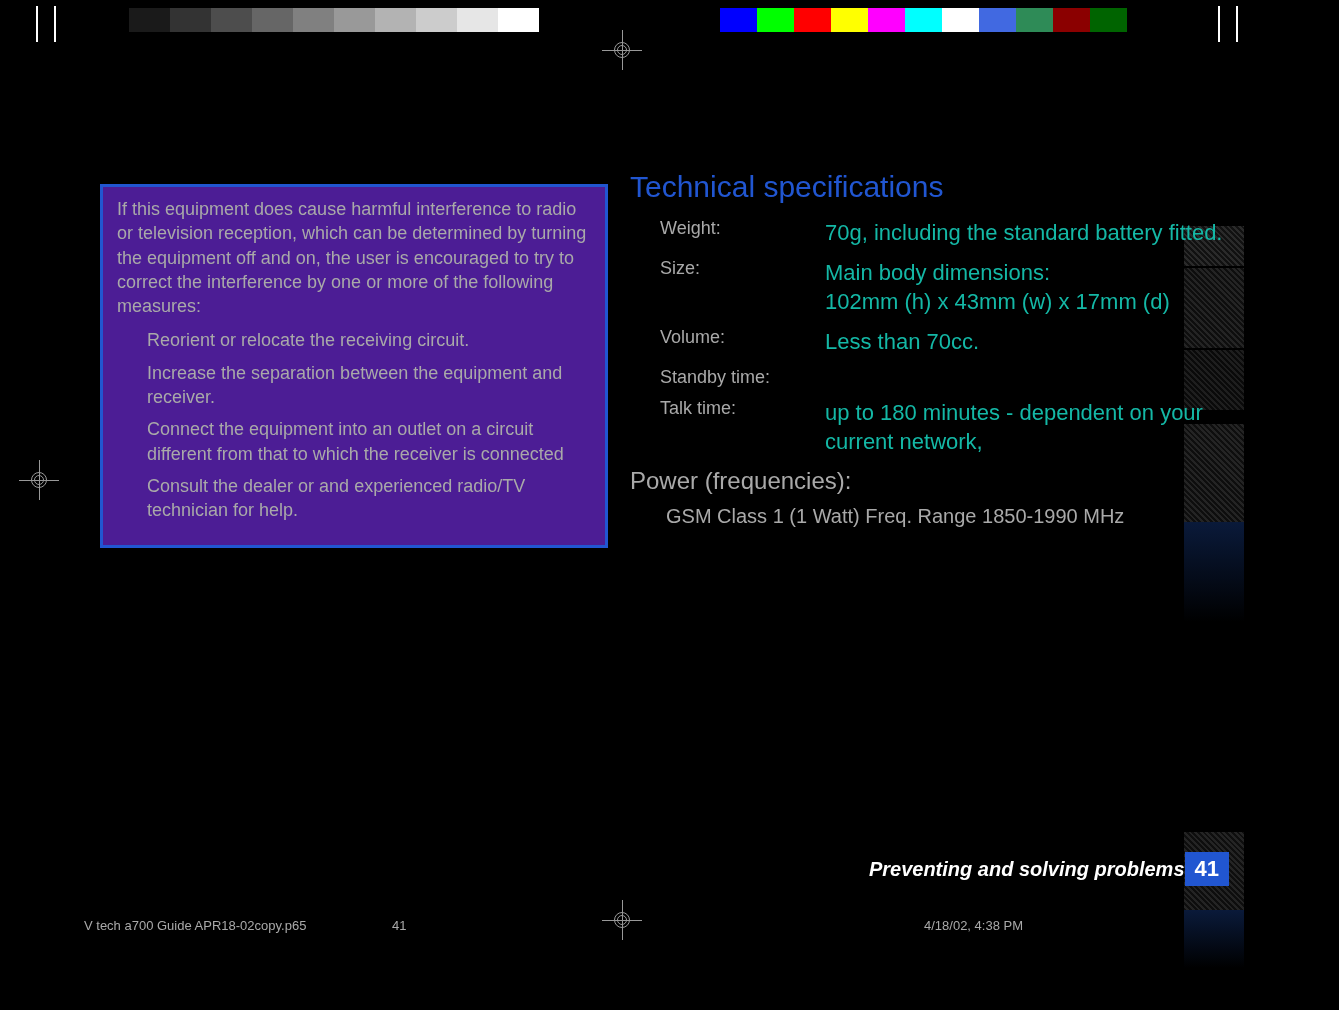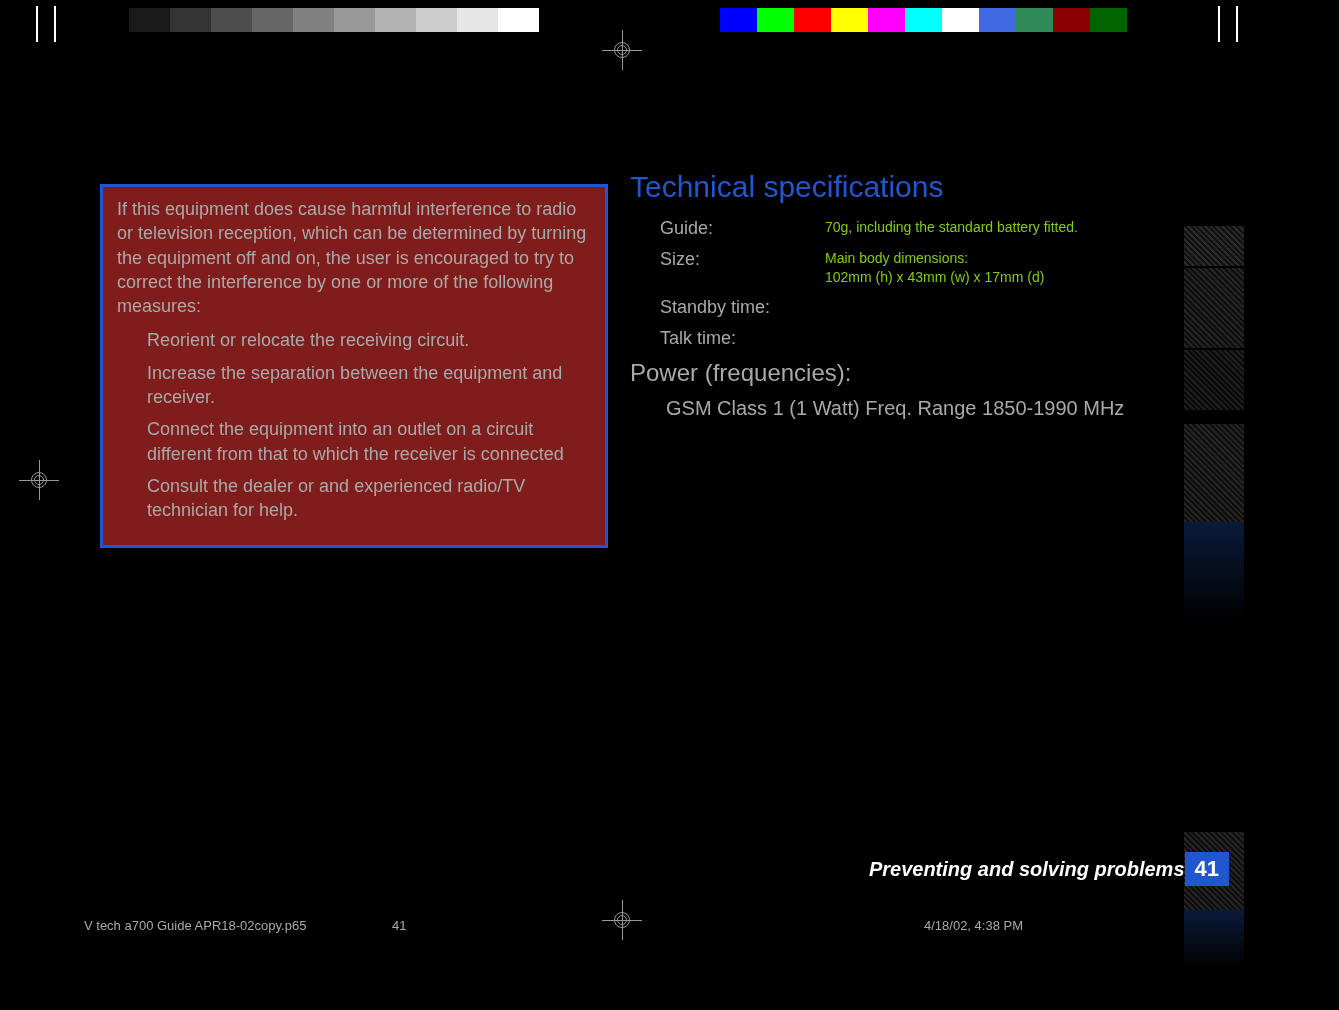--- a/index.html
+++ b/index.html
@@ -38,33 +38,33 @@
   .patch4 { top:424px; height:100px; background: repeating-linear-gradient(45deg,#0e0e0e,#0e0e0e 2px,#242424 2px,#242424 4px); }
   .patch5 { top:522px; height:100px; background: linear-gradient(#0a1a3a,#000); }
   .patch6 { top:832px; height:78px; background: repeating-linear-gradient(45deg,#0e0e0e,#0e0e0e 2px,#242424 2px,#242424 4px); }
   .patch7 { top:910px; height:58px; background: linear-gradient(#0a1a3a,#000); }
 
   
   .page { position:absolute; top:170px; left:100px; width:1130px; }
 
   .leftbox {
     position:absolute; top:14px; left:0; width:508px;
-    border:3px solid #2156d1; background:#7f1d1d; padding:10px 14px 14px 14px;
+    border:3px solid #2156d1; background:#4c1d95; padding:10px 14px 14px 14px;
   }
   .leftbox p { color:#a9a9a9; font-size:18px; line-height:1.35; }
   .leftbox .intro { margin-bottom:10px; }
   .leftbox ul { list-style:none; padding-left:30px; }
   .leftbox li { color:#a9a9a9; font-size:18px; line-height:1.35; margin-bottom:8px; }
 
   .rightcol { position:absolute; top:0; left:530px; width:600px; }
   .rightcol h2 { color:#2156d1; font-size:30px; font-weight:normal; margin-bottom:14px; }
   .specs { padding-left:30px; }
   .specrow { display:flex; margin-bottom:10px; }
   .speclabel { color:#a9a9a9; font-size:18px; width:165px; flex-shrink:0; }
-  .specval   { color:#84cc16; font-size:14px; line-height:1.35; }
+  .specval   { color:#14b8a6; font-size:22px; line-height:1.35; }
   .powerline { color:#a9a9a9; font-size:24px; margin-top:4px; }
   .powerval  { color:#a9a9a9; font-size:20px; padding-left:36px; margin-top:10px; }
 
   
   .footer-title {
     position:absolute; top:852px; right:110px;
     color:#fff; font-weight:bold; font-style:italic; font-size:20px;
     display:flex; align-items:center; 
   }
   .pagebox { background:#2156d1; color:#fff; padding:4px 10px; font-style:normal; font-weight:bold; font-size:22px; }
@@ -139,32 +139,37 @@
         <li>Increase the separation between the equipment and receiver.</li>
         <li>Connect the equipment into an outlet on a circuit different from that to which the receiver is connected</li>
         <li>Consult the dealer or and experienced radio/TV technician for help.</li>
       </ul>
   </div>
 
   <div class="rightcol">
     <h2>Technical specifications</h2>
     <div class="specs" id="spec-rows">
         <div class="specrow">
-          <div class="speclabel">Guide:</div>
+          <div class="speclabel">Weight:</div>
           <div class="specval">70g, including the standard battery fitted.</div>
         </div>
         <div class="specrow">
           <div class="speclabel">Size:</div>
           <div class="specval">Main body dimensions:<br>102mm (h) x 43mm (w) x 17mm (d)</div>
         </div>
         <div class="specrow">
+          <div class="speclabel">Volume:</div>
+          <div class="specval">Less than 70cc.</div>
+        </div>
+        <div class="specrow">
           <div class="speclabel">Standby time:</div>
         </div>
         <div class="specrow">
           <div class="speclabel">Talk time:</div>
+          <div class="specval">up to 180 minutes - dependent on your current network,</div>
         </div>
       </div>
     <div class="powerline">Power (frequencies):</div>
     <div class="powerval">GSM Class 1 (1 Watt) Freq. Range 1850-1990 MHz</div>
   </div>
 
 </div>
 
 <div class="footer-title">
   <span>Preventing and solving problems</span>

